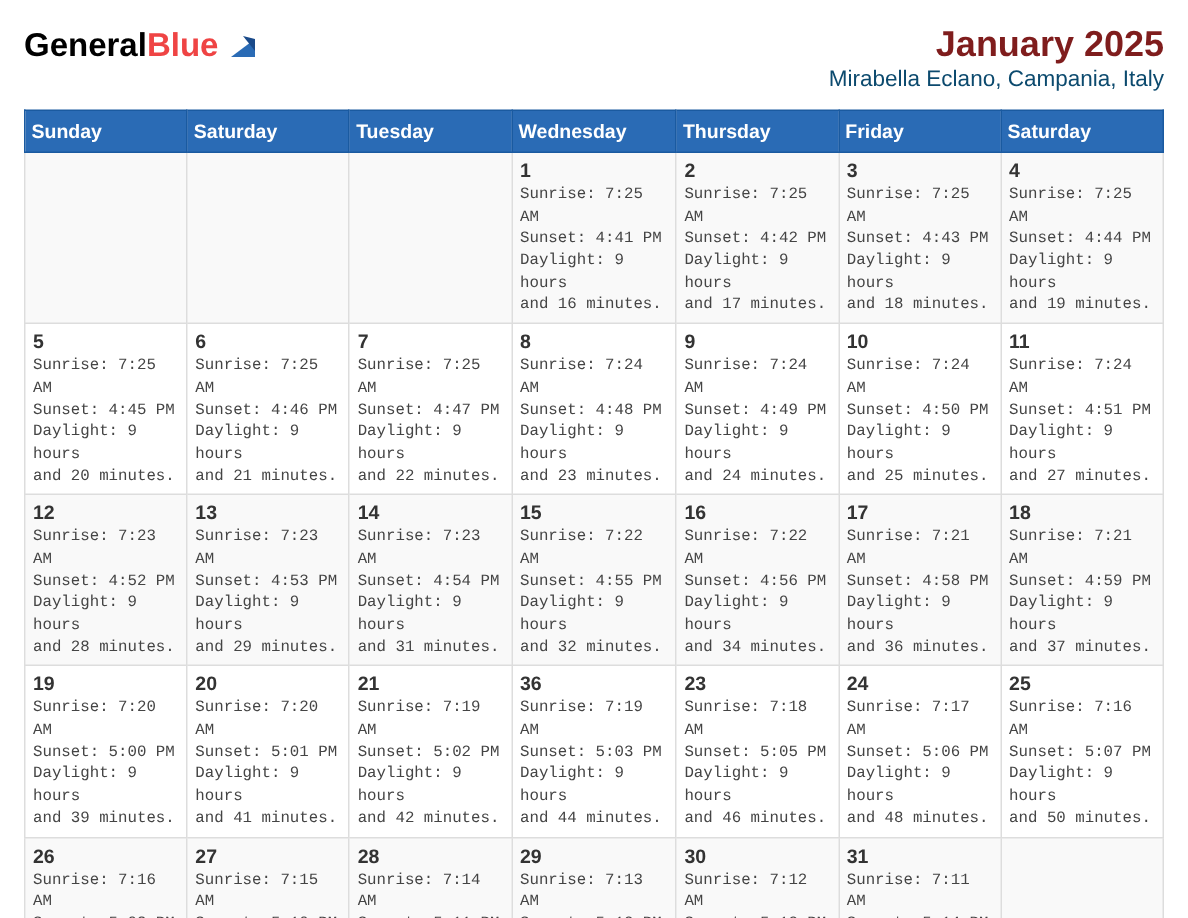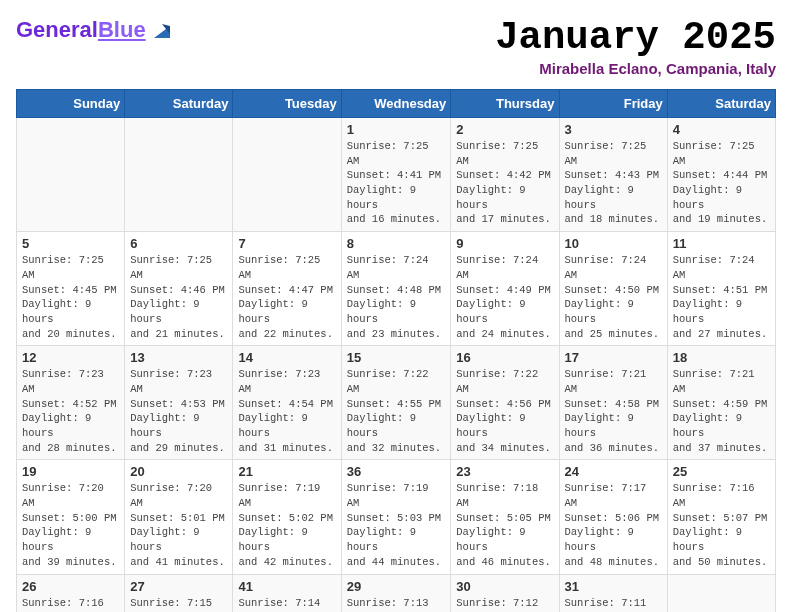--- a/index.html
+++ b/index.html
@@ -18,53 +18,51 @@
     }
     .logo {
       display: flex;
       align-items: center;
     }
     .logo-text {
       font-size: 22px;
       font-weight: bold;
       line-height: 1.1;
     }
-    .logo-general { color: #6d28d9; }
-    .logo-blue { color: #8b5cf6; text-decoration: underline; }
+    .logo-general { color: #000000; }
+    .logo-blue { color: #ef4444; }
     .logo-icon {
       width: 28px;
       height: 28px;
       margin-left: 2px;
     }
     .title-block {
       text-align: right;
     }
     .month-title {
-      font-size: 39px;
+      font-size: 24px;
       font-weight: bold;
-      color: #000000;
-      font-family: Liberation Mono, monospace;
+      color: #7f1d1d;
     }
     .location-title {
       font-size: 15px;
-      color: #701a75;
-      font-weight: bold;
+      color: #0c4a6e;
     }
     .calendar {
       width: 100%;
       border-collapse: collapse;
       border: 1px solid #ccc;
     }
     .calendar th {
       background-color: #2a6bb5;
       color: #fff;
       font-size: 13px;
       font-weight: bold;
       padding: 6px 4px;
-      text-align: right;
+      text-align: left;
       border: 1px solid #1a5aa0;
     }
     .calendar td {
       vertical-align: top;
       border: 1px solid #ddd;
       padding: 4px 5px;
       width: 113px;
       min-height: 80px;
       background: #fff;
     }
@@ -319,21 +317,21 @@
 and 52 minutes.</div>
         </td>
         <td>
           <div class="day-number">27</div>
           <div class="day-info" style="white-space: pre-line;">Sunrise: 7:15 AM
 Sunset: 5:10 PM
 Daylight: 9 hours
 and 54 minutes.</div>
         </td>
         <td>
-          <div class="day-number">41</div>
+          <div class="day-number">28</div>
           <div class="day-info" style="white-space: pre-line;">Sunrise: 7:14 AM
 Sunset: 5:11 PM
 Daylight: 9 hours
 and 56 minutes.</div>
         </td>
         <td>
           <div class="day-number">29</div>
           <div class="day-info" style="white-space: pre-line;">Sunrise: 7:13 AM
 Sunset: 5:12 PM
 Daylight: 9 hours

